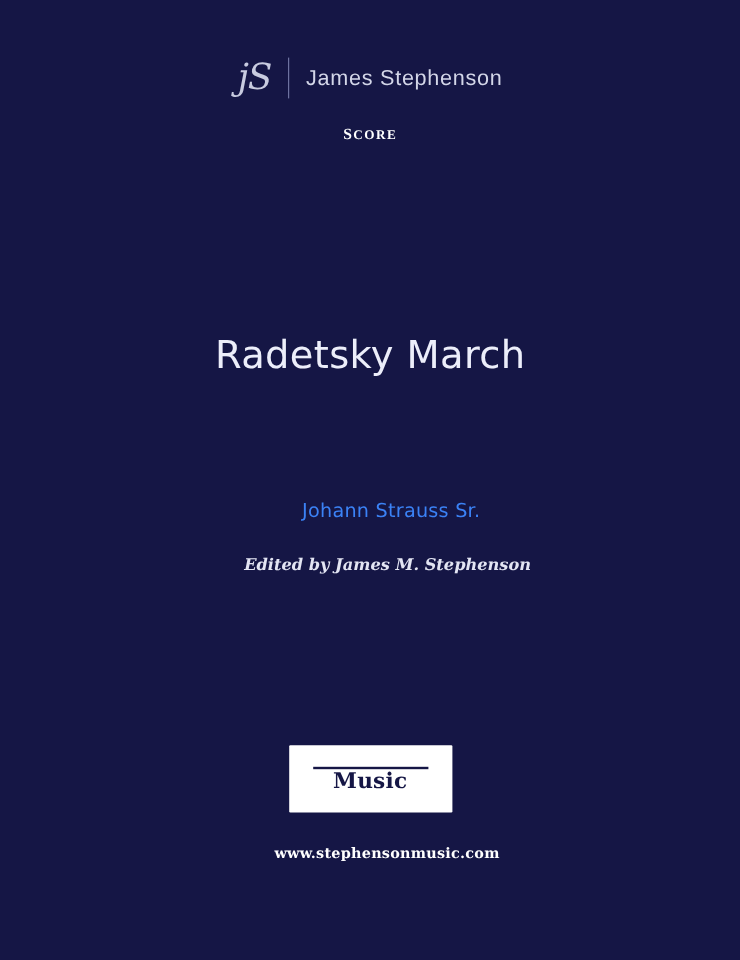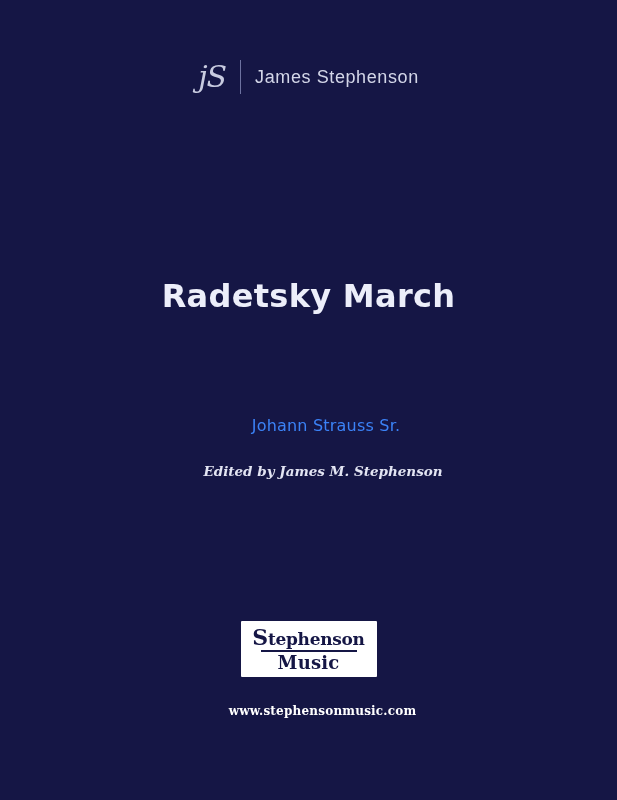--- a/index.html
+++ b/index.html
@@ -20,21 +20,20 @@
   }
   
   .pub-mark {
     position: absolute;
     top: 48px;
     left: 0;
     right: 0;
     display: flex;
     justify-content: center;
     align-items: center;
-    margin-top: 12px;
   }
   .pub-mark .js-glyph {
     font-family: "DejaVu Serif", serif;
     font-style: italic;
     font-size: 30px;
     color: #c8cbe0;
     letter-spacing: -1px;
     line-height: 1;
     padding-right: 14px;
   }
@@ -68,21 +67,21 @@
   }
   
   .title {
     position: absolute;
     top: 277px;
     left: 0;
     right: 0;
     text-align: center;
     font-family: "DejaVu Sans", sans-serif;
     font-size: 32px;
-    font-weight: 700;
+    font-weight: 400;
     color: #eceefa;
     letter-spacing: 0.3px;
   }
   
   .composer {
     position: absolute;
     top: 416px;
     left: 0;
     right: 0;
     text-align: center;
@@ -165,28 +164,28 @@
 <body>
 
 <div class="page">
 
   <div class="pub-mark">
     <span class="js-glyph">jS</span>
     <span class="divider"></span>
     <span class="pub-name">James Stephenson</span>
   </div>
 
+  <div class="score-label">S<span class="small-caps">CORE</span></div>
 
   <div class="title">Radetsky March</div>
 
   <div class="composer">Johann Strauss Sr.</div>
 
   <div class="editor">Edited by James M. Stephenson</div>
 
   <div class="logo-box">
-    <div class="logo-line1"><span class="cap">S</span>tephenson</div>
     <div class="logo-rule"></div>
     <div class="logo-line2">Music</div>
   </div>
 
   <div class="website">www.stephensonmusic.com</div>
 
 </div>
 
 </body></html>

